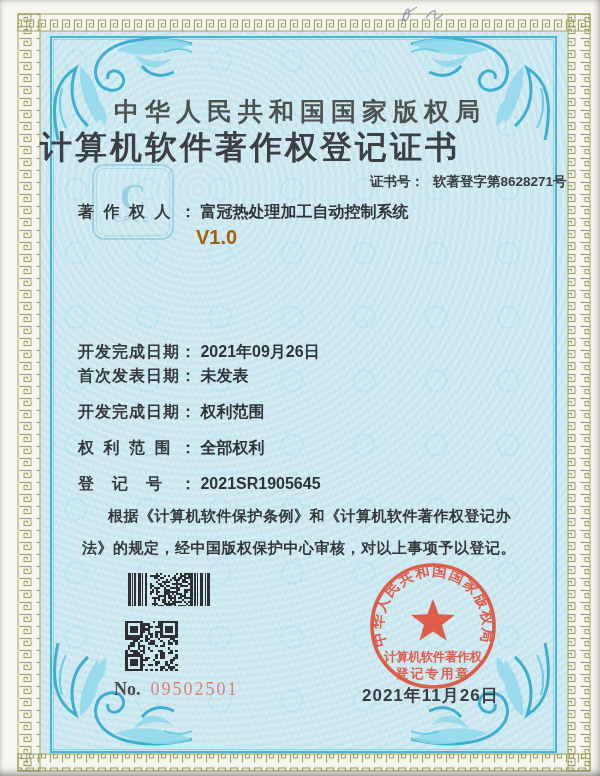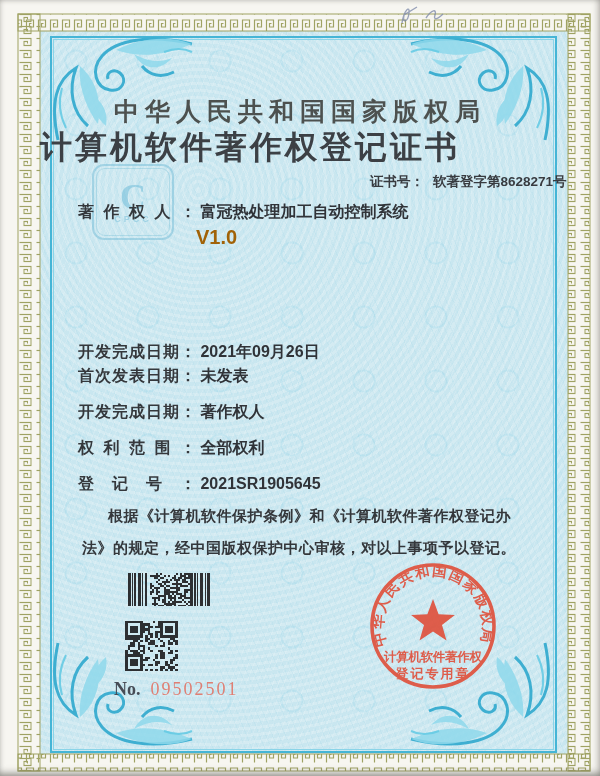--- a/index.html
+++ b/index.html
@@ -207,21 +207,21 @@
   <div class="txt row" style="top:342px">
     <span class="lbl">开发完成日期：</span>
     <span class="val">2021年09月26日</span>
   </div>
   <div class="txt row" style="top:366px">
     <span class="lbl">首次发表日期：</span>
     <span class="val">未发表</span>
   </div>
   <div class="txt row" style="top:402px">
     <span class="lbl">开发完成日期：</span>
-    <span class="val">著作权人</span>
+    <span class="val">权利范围</span>
   </div>
   <div class="txt row" style="top:438px">
     <span class="lbl">权利范围：</span>
     <span class="val">全部权利</span>
   </div>
   <div class="txt row" style="top:474px">
     <span class="lbl">登记号：</span>
     <span class="val">2021SR1905645</span>
   </div>
 
@@ -567,15 +567,16 @@
     </defs>
     <circle cx="70" cy="68" r="61" fill="none" stroke="#e04a34" stroke-width="3.6"></circle>
     <polygon points="70,41 75.6,56.3 91.9,56.9 79,66.9 83.5,82.6 70,73.5 56.5,82.6 61,66.9 48.1,56.9 64.4,56.3" fill="#e04a34"></polygon>
     <text font-family="Liberation Serif, serif" font-size="14.5" font-weight="bold" fill="#e04a34">
       <textPath href="#sealArc" startOffset="0" textLength="192">中华人民共和国国家版权局</textPath>
     </text>
     <text x="70" y="103" text-anchor="middle" textLength="98" font-family="Liberation Sans, sans-serif" font-size="12.5" font-weight="bold" fill="#e04a34">计算机软件著作权</text>
     <text x="70" y="120" text-anchor="middle" font-family="Liberation Sans, sans-serif" font-size="13" font-weight="bold" letter-spacing="2" fill="#e04a34">登记专用章</text>
   </svg>
 
+  <div class="txt issue-date">2021年11月26日</div>
 
   <div class="edge-shade"></div>
 </div>
 
 </body></html>

